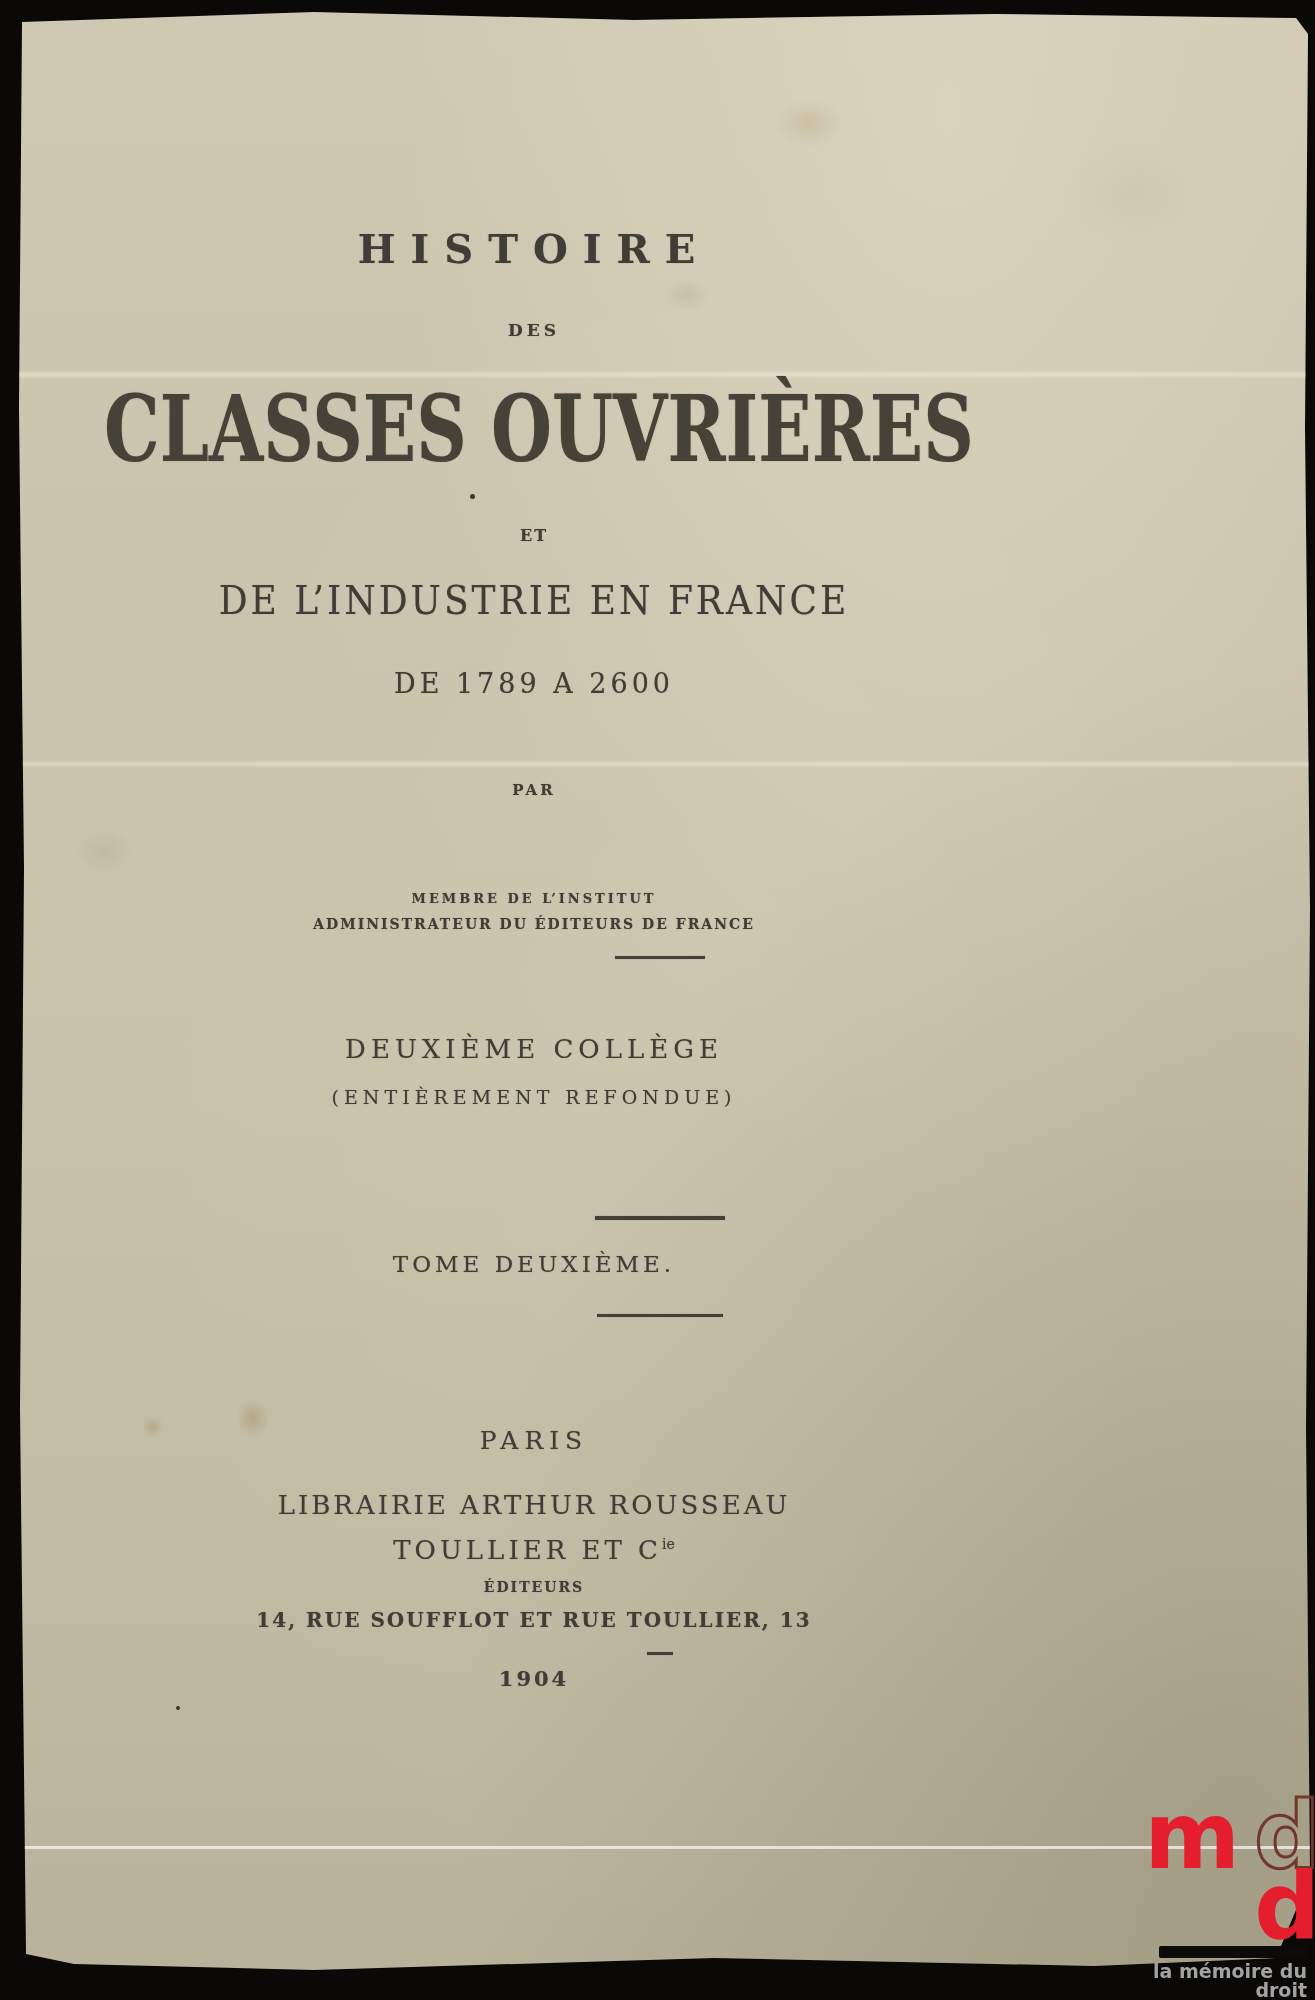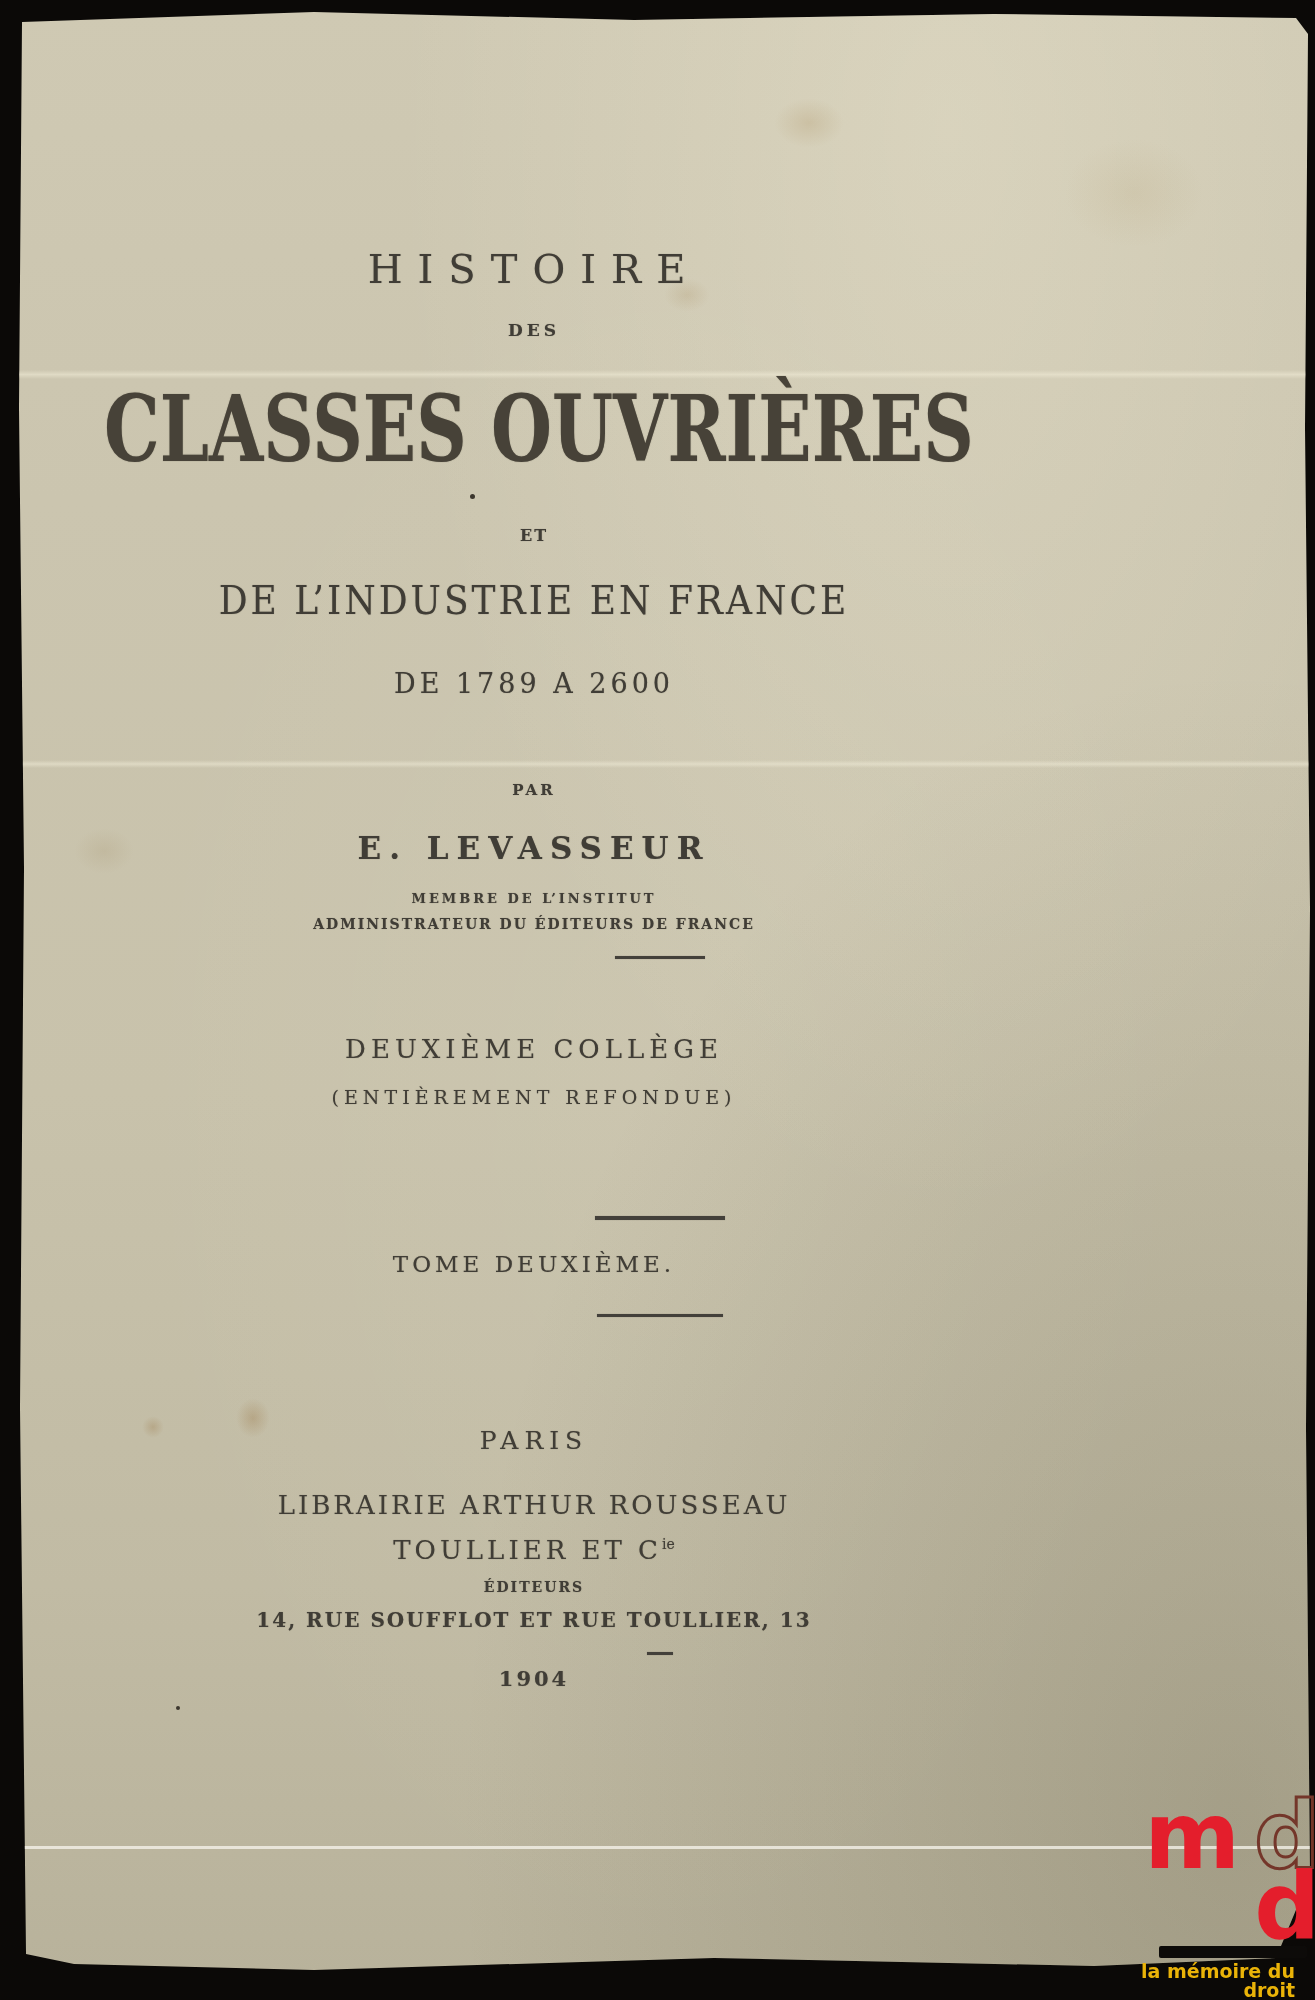--- a/index.html
+++ b/index.html
@@ -36,21 +36,21 @@
   .s6{left:1050px;top:130px;width:140px;height:110px;background:radial-gradient(rgba(170,145,95,.12),transparent 70%);}
   .speck{position:absolute;background:#3c372e;border-radius:50%;}
   .k1{left:456px;top:486px;width:5px;height:5px;}
   .k2{left:162px;top:1698px;width:4px;height:4px;}
   
   .line{
     position:absolute;left:90px;width:860px;text-align:center;
     color:#403d36;line-height:1.05;white-space:nowrap;
     text-shadow:0 0 1px rgba(62,57,45,.45);
   }
-  .pretitle  {top:220px;font-size:40px;letter-spacing:15px;font-weight:400;margin-top:20px;}
+  .pretitle  {top:220px;font-size:40px;letter-spacing:15px;font-weight:700;}
   .des       {top:314px;font-size:17px;font-weight:bold;letter-spacing:4px;}
   .maintitle {top:372px;font-size:70px;font-weight:bold;letter-spacing:0px;
               transform:scaleY(1.32);transform-origin:50% 0;color:#474238;}
   .et        {top:520px;font-size:16px;font-weight:bold;letter-spacing:2px;}
   .industrie {top:573px;font-size:36px;letter-spacing:3px;font-weight:500;transform:scaleY(1.08);transform-origin:50% 0;}
   .years     {top:662px;font-size:27px;letter-spacing:4px;font-weight:500;}
   .par       {top:775px;font-size:15px;font-weight:bold;letter-spacing:3px;}
   .author    {top:824px;font-size:31px;font-weight:bold;letter-spacing:8px;}
   .role1     {top:884px;font-size:13px;font-weight:bold;letter-spacing:3px;}
   .role2     {top:909px;font-size:14px;font-weight:bold;letter-spacing:2px;}
@@ -72,21 +72,21 @@
   
   .watermark{position:absolute;right:0;bottom:0;width:175px;text-align:right;font-family:"DejaVu Sans", sans-serif;}
   .wm-letters{
     font-size:92px;font-weight:bold;line-height:.78;letter-spacing:-9px;
     padding-right:4px;margin-bottom:2px;
   }
   .wm-letters span{display:inline-block;}
   .wm-m,.wm-d2{color:#e41e2c;}
   .wm-d1{color:transparent;-webkit-text-stroke:3px #74362a;}
   .wm-bar{margin:0 8px 4px auto;width:148px;height:12px;background:#0d0b09;border-radius:2px;}
-  .wm-tagline{color:#eab308;font-size:19px;font-weight:bold;letter-spacing:0px;padding-right:20px;line-height:1;}
+  .wm-tagline{color:#a3a3a3;font-size:19px;font-weight:bold;letter-spacing:0px;padding-right:8px;line-height:1;}
 </style>
 </head>
 <body>
 
 <div class="page">
 
   <div class="crease c1"></div>
   <div class="crease c2"></div>
   <div class="crease c3"></div>
   <div class="stain s1"></div>
@@ -98,21 +98,20 @@
   <div class="speck k1"></div>
   <div class="speck k2"></div>
 
   <div class="line pretitle">HISTOIRE</div>
   <div class="line des">DES</div>
   <div class="line maintitle">CLASSES OUVRIÈRES</div>
   <div class="line et">ET</div>
   <div class="line industrie">DE L’INDUSTRIE EN FRANCE</div>
   <div class="line years">DE 1789 A 2600</div>
   <div class="line par">PAR</div>
-  <div class="line author">E. LEVASSEUR</div>
   <div class="line role1">MEMBRE DE L’INSTITUT</div>
   <div class="line role2">ADMINISTRATEUR DU ÉDITEURS DE FRANCE</div>
   <div class="rule r-author"></div>
   <div class="line edition">DEUXIÈME COLLÈGE</div>
   <div class="line refondue">(ENTIÈREMENT REFONDUE)</div>
   <div class="rule r-tome-top"></div>
   <div class="line tome">TOME DEUXIÈME.</div>
   <div class="rule r-tome-bot"></div>
   <div class="line pub1">LIBRAIRIE ARTHUR ROUSSEAU</div>
   <div class="line city">PARIS</div>

